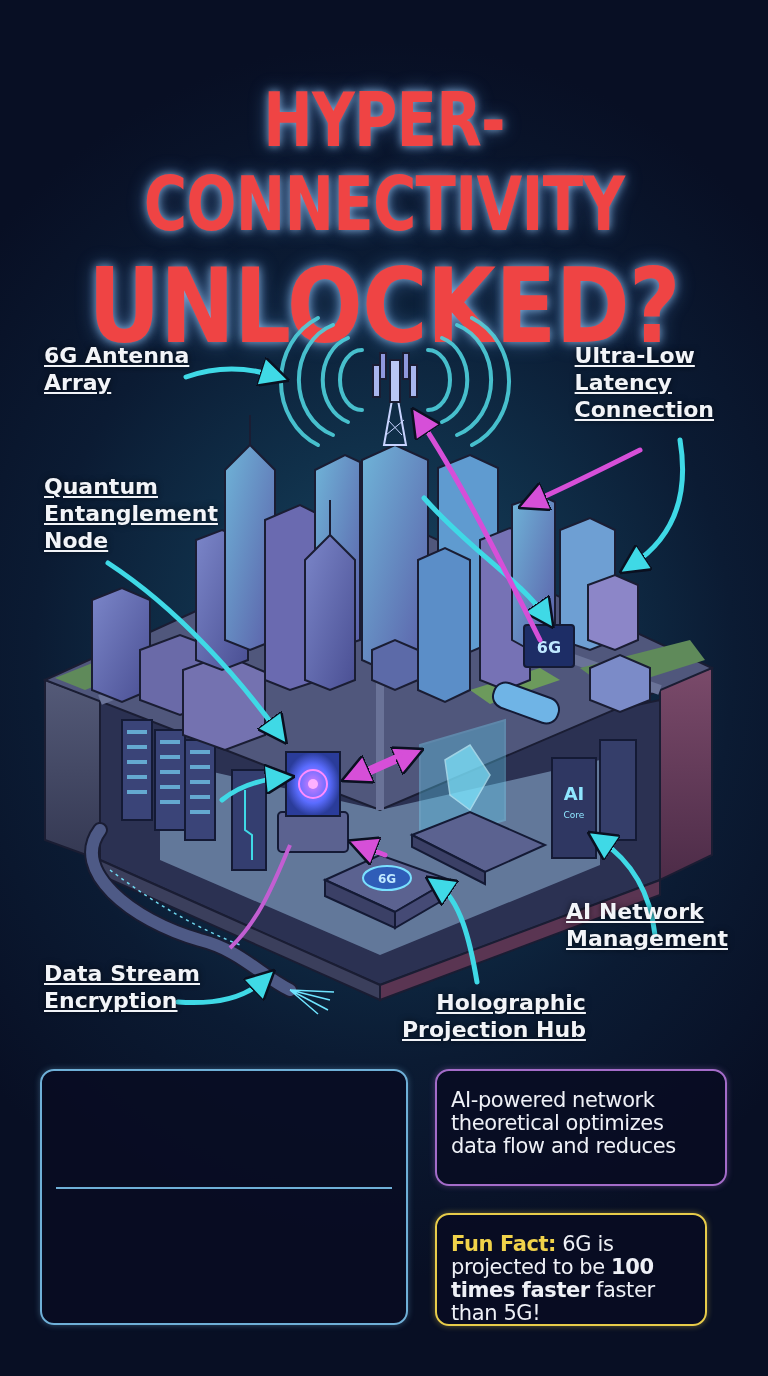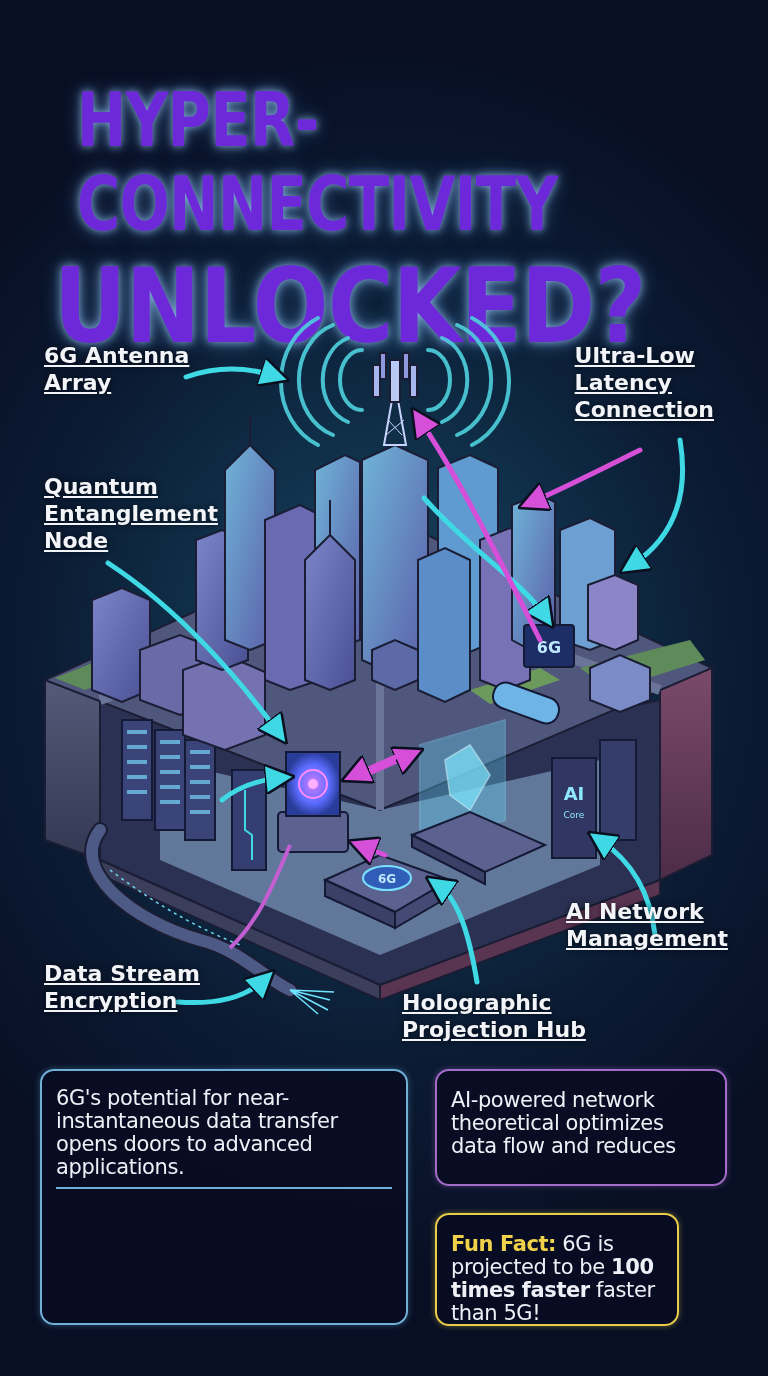--- a/index.html
+++ b/index.html
@@ -5,23 +5,24 @@
     * { box-sizing: border-box; margin: 0; padding: 0; }
     html, body { width: 768px; height: 1376px; overflow: hidden; }
     body {
       position: relative;
       background: radial-gradient(ellipse 70% 45% at 50% 48%, #1b4a66 0%, #10304a 35%, #0b1b33 65%, #080f24 100%);
       font-family: "Liberation Sans", sans-serif;
       color: #fff;
     }
     .title {
       position: absolute; left: 0; right: 0; top: 78px;
+      text-align: center;
       font-family: "DejaVu Sans", sans-serif;
       font-weight: bold;
-      color: #6d28d9;
+      color: #ef4444;
       text-shadow: 0 0 10px rgba(160,210,255,0.75), 0 0 22px rgba(120,180,255,0.45);
       letter-spacing: -1px;
     }
     .title .l1 { display: block; font-size: 74px; line-height: 84px; transform: scaleX(0.80); }
     .title .l2 { display: block; font-size: 104px; line-height: 112px; transform: scaleX(0.86); margin-top: 4px; }
 
     .callout {
       position: absolute;
       font-family: "DejaVu Sans", sans-serif;
       font-weight: bold;
@@ -45,21 +46,21 @@
       line-height: 23px;
       color: #eef0f6;
       padding: 18px 14px;
       letter-spacing: -0.4px;
     }
     .card-blue { left: 40px; top: 1069px; width: 368px; height: 256px; border: 2px solid #6fb0d8; box-shadow: 0 0 6px rgba(111,176,216,0.4); }
     .card-blue .divider { position: absolute; left: 14px; right: 14px; top: 116px; height: 2px; background: #6fb0d8; }
     .card-blue .p1 { position: absolute; left: 14px; top: 16px; right: 12px; }
     .card-blue .p2 { position: absolute; left: 14px; top: 143px; right: 12px; }
     .card-purple { left: 435px; top: 1069px; width: 292px; height: 117px; border: 2px solid #a46cc9; box-shadow: 0 0 6px rgba(164,108,201,0.4); }
-    .card-yellow { left: 435px; top: 1213px; width: 244px; height: 113px; border: 2px solid #e8cc4a; box-shadow: 0 0 6px rgba(232,204,74,0.4); }
+    .card-yellow { left: 435px; top: 1213px; width: 272px; height: 113px; border: 2px solid #e8cc4a; box-shadow: 0 0 6px rgba(232,204,74,0.4); }
     .fun-label { color: #f0d24a; font-weight: bold; }
     .bold { font-weight: bold; }
   </style>
 </head>
 <body>
 
 <div class="title">
   <span class="l1">HYPER-CONNECTIVITY</span>
   <span class="l2">UNLOCKED?</span>
 </div>
@@ -252,27 +253,26 @@
 <div class="callout" style="left:44px; top:342px;">6G Antenna
 Array</div>
 <div class="callout right" style="right:54px; top:342px;">Ultra-Low
 Latency
 Connection</div>
 <div class="callout" style="left:44px; top:473px;">Quantum
 Entanglement
 Node</div>
 <div class="callout" style="left:44px; top:960px;">Data Stream
 Encryption</div>
-<div class="callout" style="left:402px; top:989px;">Holographic
+<div class="callout" style="left:402px; top:989px;text-align:right;">Holographic
 Projection Hub</div>
 <div class="callout right" style="right:40px; top:898px;">AI Network
 Management</div>
 
 <div class="card card-blue">
-  <div class="p1">6G's potential for near-instantaneous data transfer opens doors to advanced applications.</div>
   <div class="divider"></div>
 </div>
 
 <div class="card card-purple">
   <div>AI-powered network theoretical optimizes data flow and reduces</div>
 </div>
 
 <div class="card card-yellow">
   <div><span class="fun-label">Fun Fact:</span><span> 6G is projected to be </span><span class="bold">100 times faster</span><span> faster than 5G!</span></div>
 </div>

